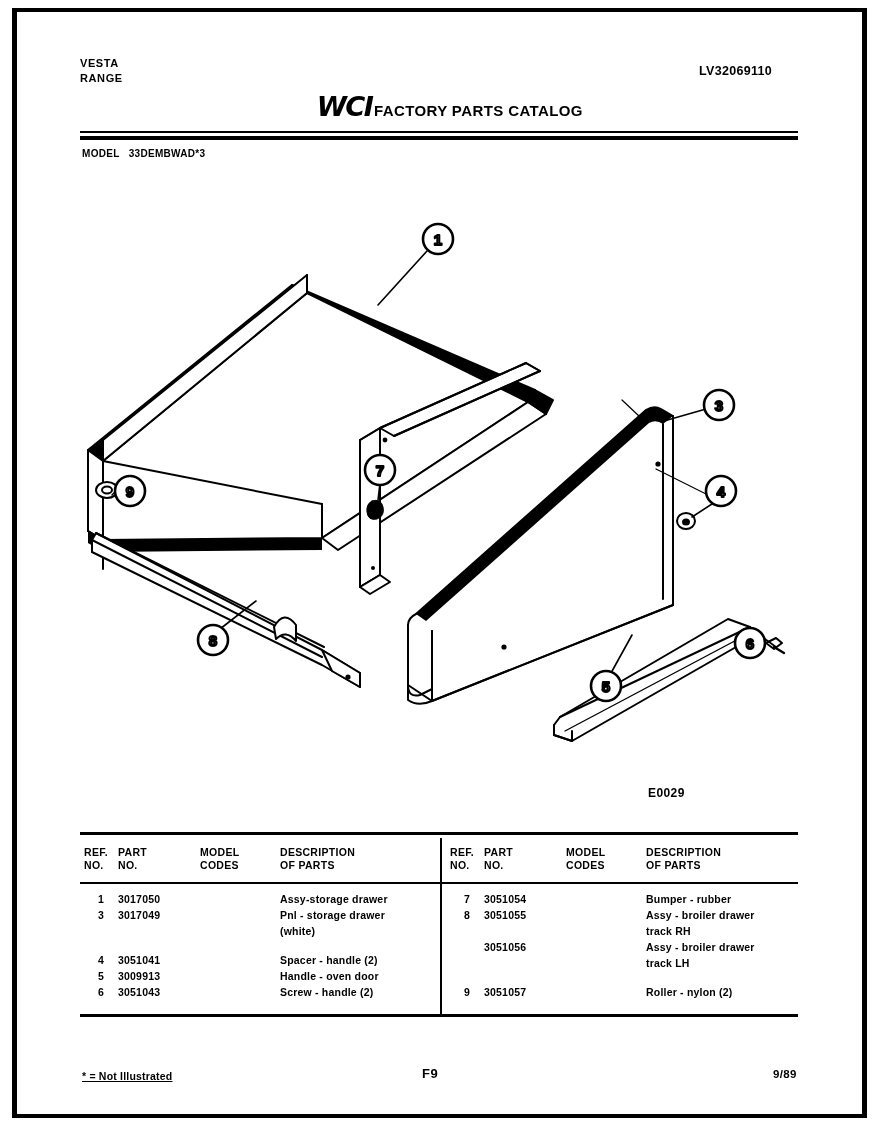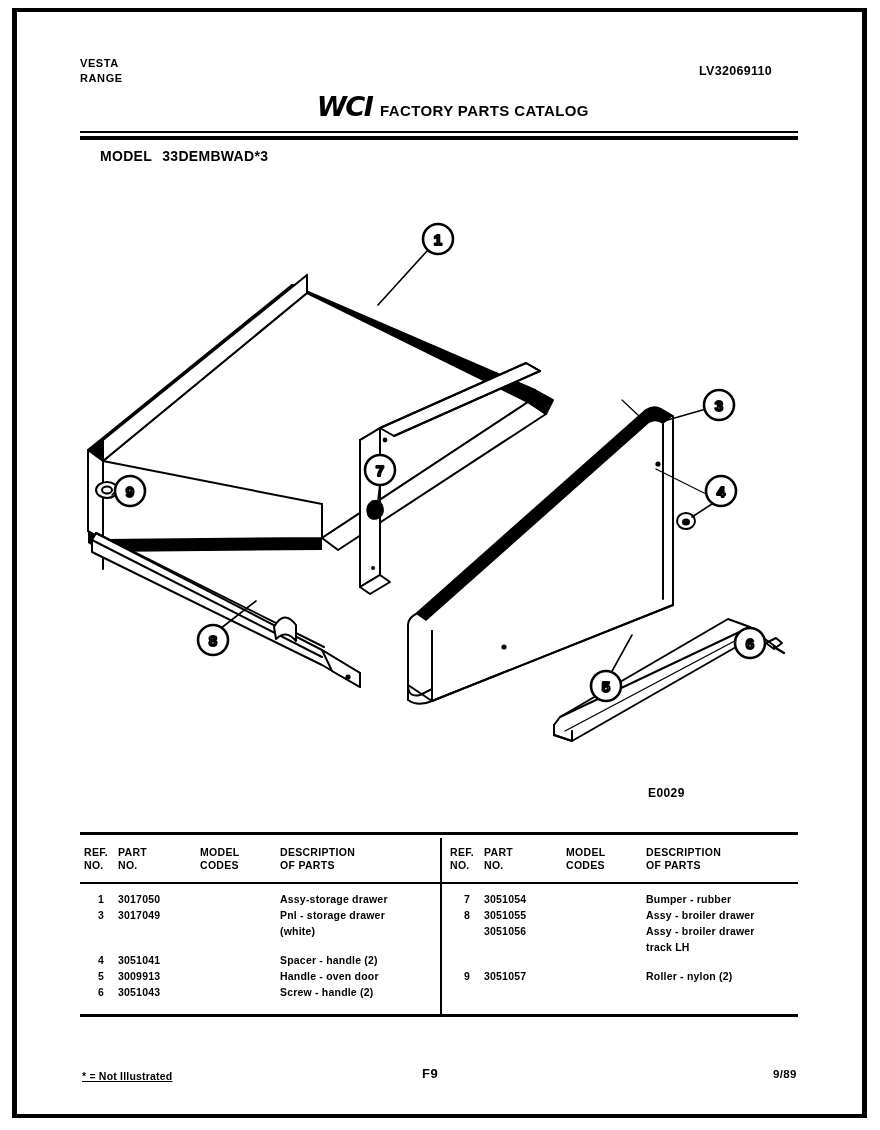--- a/index.html
+++ b/index.html
@@ -55,21 +55,21 @@
     letter-spacing: 0.6px;
     line-height: 15px;
   }
   .brand div { white-space: nowrap; }
 
   .catalog-title {
     position: absolute;
     left: 318px; top: 58px;
     display: flex;
     align-items: baseline;
-    gap: 9px;
+    gap: 3px;
   }
   .wci-logo {
     font-family: "DejaVu Sans", sans-serif;
     font-size: 26px;
     font-weight: bold;
     font-style: italic;
     letter-spacing: -1.5px;
     line-height: 20px;
     transform: scaleX(1.05);
   }
@@ -98,22 +98,22 @@
   }
   .rule-thick {
     position: absolute;
     left: 80px; top: 136px;
     width: 718px; height: 4px;
     background: #000;
   }
 
   .model-line {
     position: absolute;
-    left: 100px; top: 148px;
-    font-size: 14px;
+    left: 82px; top: 148px;
+    font-size: 10px;
     font-weight: bold;
     letter-spacing: 0.3px;
     white-space: nowrap;
   }
   .model-line .mlabel { margin-right: 6px; }
 
   
   #illustration {
     position: absolute;
     left: 60px; top: 195px;
@@ -498,20 +498,26 @@
             <td class="col-desc">Bumper - rubber</td>
           </tr>
           <tr>
             <td class="col-ref">8</td>
             <td class="col-part">3051055</td>
             <td class="col-model"></td>
             <td class="col-desc">Assy - broiler drawer</td>
           </tr>
           <tr>
             <td class="col-ref"></td>
+            <td class="col-part"></td>
+            <td class="col-model"></td>
+            <td class="col-desc">track RH</td>
+          </tr>
+          <tr>
+            <td class="col-ref"></td>
             <td class="col-part">3051056</td>
             <td class="col-model"></td>
             <td class="col-desc">Assy - broiler drawer</td>
           </tr>
           <tr>
             <td class="col-ref"></td>
             <td class="col-part"></td>
             <td class="col-model"></td>
             <td class="col-desc">track LH</td>
           </tr>

